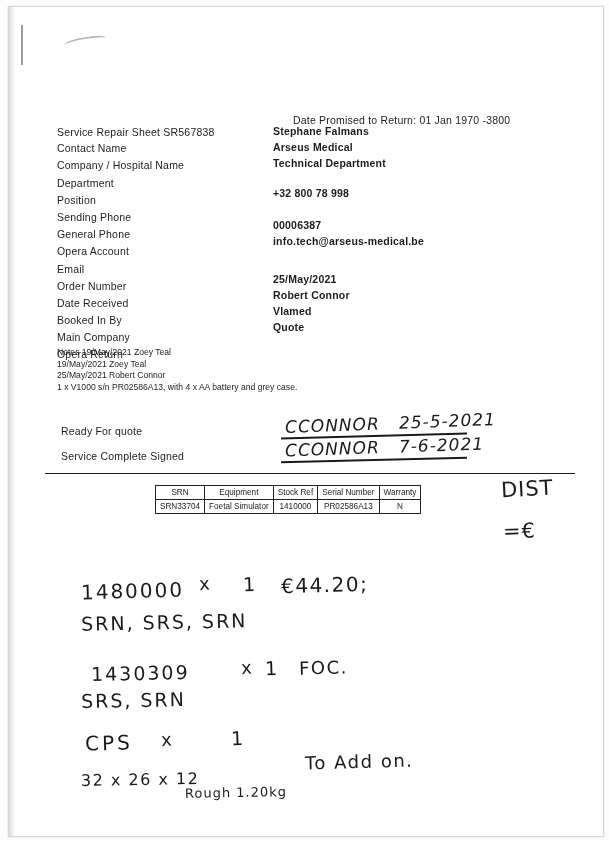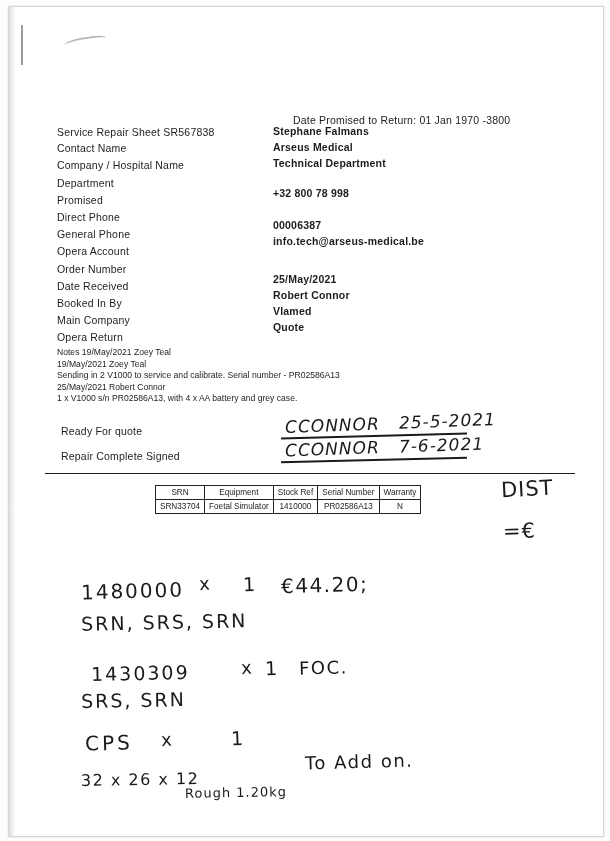--- a/index.html
+++ b/index.html
@@ -315,24 +315,25 @@
     <div class="artifact-smudge"></div>
 
     <div class="sheet-title typed">Service Repair Sheet SR567838</div>
     <div class="promised typed">Date Promised to Return: 01 Jan 1970 -3800</div>
 
     <div class="labels-col">
       <span class="typed" style="visibility:hidden">&nbsp;</span>
       <span class="typed">Contact Name</span>
       <span class="typed">Company / Hospital Name</span>
       <span class="typed">Department</span>
-      <span class="typed">Promised</span>
-      <span class="typed">Direct Phone</span>
+      <span class="typed">Position</span>
+      <span class="typed">Sending Phone</span>
       <span class="typed">General Phone</span>
       <span class="typed">Opera Account</span>
+      <span class="typed">Email</span>
       <span class="typed">Order Number</span>
       <span class="typed">Date Received</span>
       <span class="typed">Booked In By</span>
       <span class="typed">Main Company</span>
       <span class="typed">Opera Return</span>
     </div>
 
     <div class="values-col">
       <span class="typed">Stephane Falmans</span>
       <span class="typed" style="margin-top:4px">Arseus Medical</span>
@@ -342,27 +343,26 @@
       <span class="typed" style="margin-top:4px">info.tech@arseus-medical.be</span>
       <span class="typed" style="margin-top:26px">25/May/2021</span>
       <span class="typed" style="margin-top:4px">Robert Connor</span>
       <span class="typed" style="margin-top:4px">Vlamed</span>
       <span class="typed" style="margin-top:4px">Quote</span>
     </div>
 
     <div class="notes">
       <div>Notes 19/May/2021 Zoey Teal</div>
       <div>19/May/2021 Zoey Teal</div>
-      <div>Sending in 2 V1000 to service and calibrate. Serial number - PR02586A13</div>
       <div>25/May/2021 Robert Connor</div>
       <div>1 x V1000 s/n PR02586A13, with 4 x AA battery and grey case.</div>
     </div>
 
     <div class="ready-line typed">Ready For quote</div>
-    <div class="complete-line typed">Repair Complete Signed</div>
+    <div class="complete-line typed">Service Complete Signed</div>
 
     <div class="hand hw-sign1">
       <span>CCONNOR</span>
       &nbsp;&nbsp;<span>25-5-2021</span>
     </div>
     <div class="hw-underline1"></div>
 
     <div class="hand hw-sign2">
       <span>CCONNOR</span>
       &nbsp;&nbsp;<span>7-6-2021</span>

